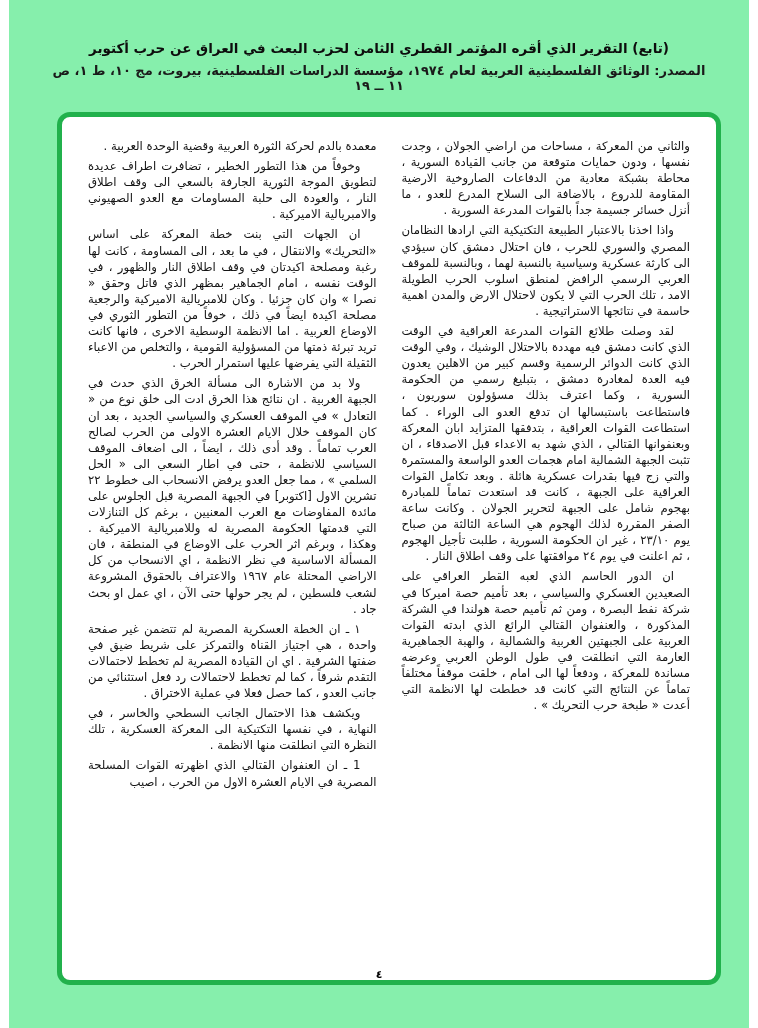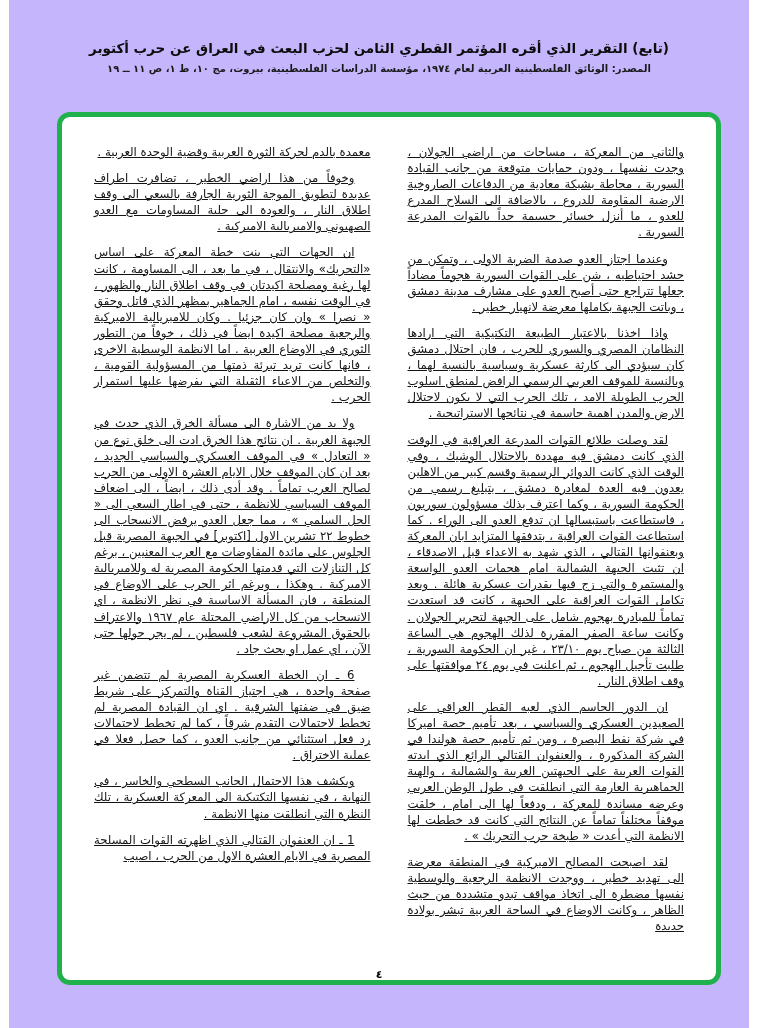--- a/index.html
+++ b/index.html
@@ -1,39 +1,39 @@
 <!DOCTYPE html>
 <html lang="ar"><head>
 <meta charset="utf-8">
 <style>
   html,body{margin:0;padding:0;background:#ffffff;}
   .page{
     position:relative;
     width:740px;height:1028px;
-    background:#c4b5fd;
+    background:#86efac;
     margin:0 auto;
     overflow:hidden;
     font-family:"DejaVu Sans",sans-serif;
     color:#111;
   }
   .doc-header{
     position:absolute;
     top:40px;left:40px;right:40px;
     text-align:center;
     direction:rtl;
   }
   .doc-title{
     font-size:13.5px;
     font-weight:bold;
     letter-spacing:0;
     color:#0d0d0d;
     margin:0 0 7px 0;
   }
   .doc-source{
-    font-size:10px;
+    font-size:13px;
     font-weight:bold;
     color:#1a1a1a;
     margin:0;
   }
   .green-frame{
     position:absolute;
     left:48px;top:112px;
     width:664px;height:873px;
     border:5px solid #21b14c;
     border-radius:13px;
@@ -49,21 +49,21 @@
     overflow:hidden;
   }
   .col{
     flex:1 1 0;
     direction:rtl;
     text-align:justify;
     font-size:11.7px;
     line-height:16.1px;
     color:#141414;
   }
-  .col p{margin:10px;text-decoration:underline;}
+  .col p{margin:4px;}
   .col p.indent{text-indent:16px;}
   .page-number{
     position:absolute;
     left:0;right:0;
     top:968px;
     text-align:center;
     font-size:11px;
     font-weight:bold;
     color:#000;
     direction:rtl;
@@ -77,33 +77,31 @@
   <div class="doc-header">
     <p class="doc-title">(تابع) التقرير الذي أقره المؤتمر القطري الثامن لحزب البعث في العراق عن حرب أكتوبر</p>
     <p class="doc-source">المصدر: الوثائق الفلسطينية العربية لعام ١٩٧٤، مؤسسة الدراسات الفلسطينية، بيروت، مج ١٠، ط ١، ص ١١ ــ ١٩</p>
   </div>
 
   <div class="green-frame">
     <div class="columns">
 
       <div class="col">
         <p>والثاني من المعركة ، مساحات من اراضي الجولان ، وجدت نفسها ، ودون حمايات متوقعة من جانب القيادة السورية ، محاطة بشبكة معادية من الدفاعات الصاروخية الارضية المقاومة للدروع ، بالاضافة الى السلاح المدرع للعدو ، ما أنزل خسائر جسيمة جداً بالقوات المدرعة السورية .</p>
-        <p class="indent">وعندما اجتاز العدو صدمة الضربة الاولى ، وتمكن من حشد احتياطيه ، شن على القوات السورية هجوماً مضاداً جعلها تتراجع حتى أصبح العدو على مشارف مدينة دمشق ، وباتت الجبهة بكاملها معرضة لانهيار خطير .</p>
         <p class="indent">واذا اخذنا بالاعتبار الطبيعة التكتيكية التي ارادها النظامان المصري والسوري للحرب ، فان احتلال دمشق كان سيؤدي الى كارثة عسكرية وسياسية بالنسبة لهما ، وبالنسبة للموقف العربي الرسمي الرافض لمنطق اسلوب الحرب الطويلة الامد ، تلك الحرب التي لا يكون لاحتلال الارض والمدن اهمية حاسمة في نتائجها الاستراتيجية .</p>
         <p class="indent">لقد وصلت طلائع القوات المدرعة العراقية في الوقت الذي كانت دمشق فيه مهددة بالاحتلال الوشيك ، وفي الوقت الذي كانت الدوائر الرسمية وقسم كبير من الاهلين يعدون فيه العدة لمغادرة دمشق ، بتبليغ رسمي من الحكومة السورية ، وكما اعترف بذلك مسؤولون سوريون ، فاستطاعت باستبسالها ان تدفع العدو الى الوراء . كما استطاعت القوات العراقية ، بتدفقها المتزايد ابان المعركة وبعنفوانها القتالي ، الذي شهد به الاعداء قبل الاصدقاء ، ان تثبت الجبهة الشمالية امام هجمات العدو الواسعة والمستمرة والتي زج فيها بقدرات عسكرية هائلة . وبعد تكامل القوات العراقية على الجبهة ، كانت قد استعدت تماماً للمبادرة بهجوم شامل على الجبهة لتحرير الجولان . وكانت ساعة الصفر المقررة لذلك الهجوم هي الساعة الثالثة من صباح يوم ٢٣/١٠ ، غير ان الحكومة السورية ، طلبت تأجيل الهجوم ، ثم اعلنت في يوم ٢٤ موافقتها على وقف اطلاق النار .</p>
         <p class="indent">ان الدور الحاسم الذي لعبه القطر العراقي على الصعيدين العسكري والسياسي ، بعد تأميم حصة اميركا في شركة نفط البصرة ، ومن ثم تأميم حصة هولندا في الشركة المذكورة ، والعنفوان القتالي الرائع الذي ابدته القوات العربية على الجبهتين الغربية والشمالية ، والهبة الجماهيرية العارمة التي انطلقت في طول الوطن العربي وعرضه مساندة للمعركة ، ودفعاً لها الى امام ، خلقت موقفاً مختلفاً تماماً عن النتائج التي كانت قد خططت لها الانظمة التي أعدت « طبخة حرب التحريك » .</p>
-        <p class="indent">لقد اصبحت المصالح الاميركية في المنطقة معرضة الى تهديد خطير ، ووجدت الانظمة الرجعية والوسطية نفسها مضطرة الى اتخاذ مواقف تبدو متشددة من حيث الظاهر ، وكانت الاوضاع في الساحة العربية تبشر بولادة جديدة</p>
       </div>
 
       <div class="col">
         <p>معمدة بالدم لحركة الثورة العربية وقضية الوحدة العربية .</p>
-        <p class="indent">وخوفاً من هذا اراضي الخطير ، تضافرت اطراف عديدة لتطويق الموجة الثورية الجارفة بالسعي الى وقف اطلاق النار ، والعودة الى حلبة المساومات مع العدو الصهيوني والامبريالية الاميركية .</p>
+        <p class="indent">وخوفاً من هذا التطور الخطير ، تضافرت اطراف عديدة لتطويق الموجة الثورية الجارفة بالسعي الى وقف اطلاق النار ، والعودة الى حلبة المساومات مع العدو الصهيوني والامبريالية الاميركية .</p>
         <p class="indent">ان الجهات التي بنت خطة المعركة على اساس «التحريك» والانتقال ، في ما بعد ، الى المساومة ، كانت لها رغبة ومصلحة اكيدتان في وقف اطلاق النار والظهور ، في الوقت نفسه ، امام الجماهير بمظهر الذي قاتل وحقق « نصرا » وان كان جزئيا . وكان للامبريالية الاميركية والرجعية مصلحة اكيدة ايضاً في ذلك ، خوفاً من التطور الثوري في الاوضاع العربية . اما الانظمة الوسطية الاخرى ، فانها كانت تريد تبرئة ذمتها من المسؤولية القومية ، والتخلص من الاعباء الثقيلة التي يفرضها عليها استمرار الحرب .</p>
         <p class="indent">ولا بد من الاشارة الى مسألة الخرق الذي حدث في الجبهة الغربية . ان نتائج هذا الخرق ادت الى خلق نوع من « التعادل » في الموقف العسكري والسياسي الجديد ، بعد ان كان الموقف خلال الايام العشرة الاولى من الحرب لصالح العرب تماماً . وقد أدى ذلك ، ايضاً ، الى اضعاف الموقف السياسي للانظمة ، حتى في اطار السعي الى « الحل السلمي » ، مما جعل العدو يرفض الانسحاب الى خطوط ٢٢ تشرين الاول [اكتوبر] في الجبهة المصرية قبل الجلوس على مائدة المفاوضات مع العرب المعنيين ، برغم كل التنازلات التي قدمتها الحكومة المصرية له وللامبريالية الاميركية . وهكذا ، وبرغم اثر الحرب على الاوضاع في المنطقة ، فان المسألة الاساسية في نظر الانظمة ، اي الانسحاب من كل الاراضي المحتلة عام ١٩٦٧ والاعتراف بالحقوق المشروعة لشعب فلسطين ، لم يجر حولها حتى الآن ، اي عمل او بحث جاد .</p>
-        <p class="indent">6 ـ ان الخطة العسكرية المصرية لم تتضمن غير صفحة واحدة ، هي اجتياز القناة والتمركز على شريط ضيق في ضفتها الشرقية . اي ان القيادة المصرية لم تخطط لاحتمالات التقدم شرقاً ، كما لم تخطط لاحتمالات رد فعل استثنائي من جانب العدو ، كما حصل فعلا في عملية الاختراق .</p>
+        <p class="indent">١ ـ ان الخطة العسكرية المصرية لم تتضمن غير صفحة واحدة ، هي اجتياز القناة والتمركز على شريط ضيق في ضفتها الشرقية . اي ان القيادة المصرية لم تخطط لاحتمالات التقدم شرقاً ، كما لم تخطط لاحتمالات رد فعل استثنائي من جانب العدو ، كما حصل فعلا في عملية الاختراق .</p>
         <p class="indent">ويكشف هذا الاحتمال الجانب السطحي والخاسر ، في النهاية ، في نفسها التكتيكية الى المعركة العسكرية ، تلك النظرة التي انطلقت منها الانظمة .</p>
         <p class="indent">1 ـ ان العنفوان القتالي الذي اظهرته القوات المسلحة المصرية في الايام العشرة الاول من الحرب ، اصيب</p>
       </div>
 
     </div>
   </div>
 
   <div class="page-number">٤</div>
 
 </div>

